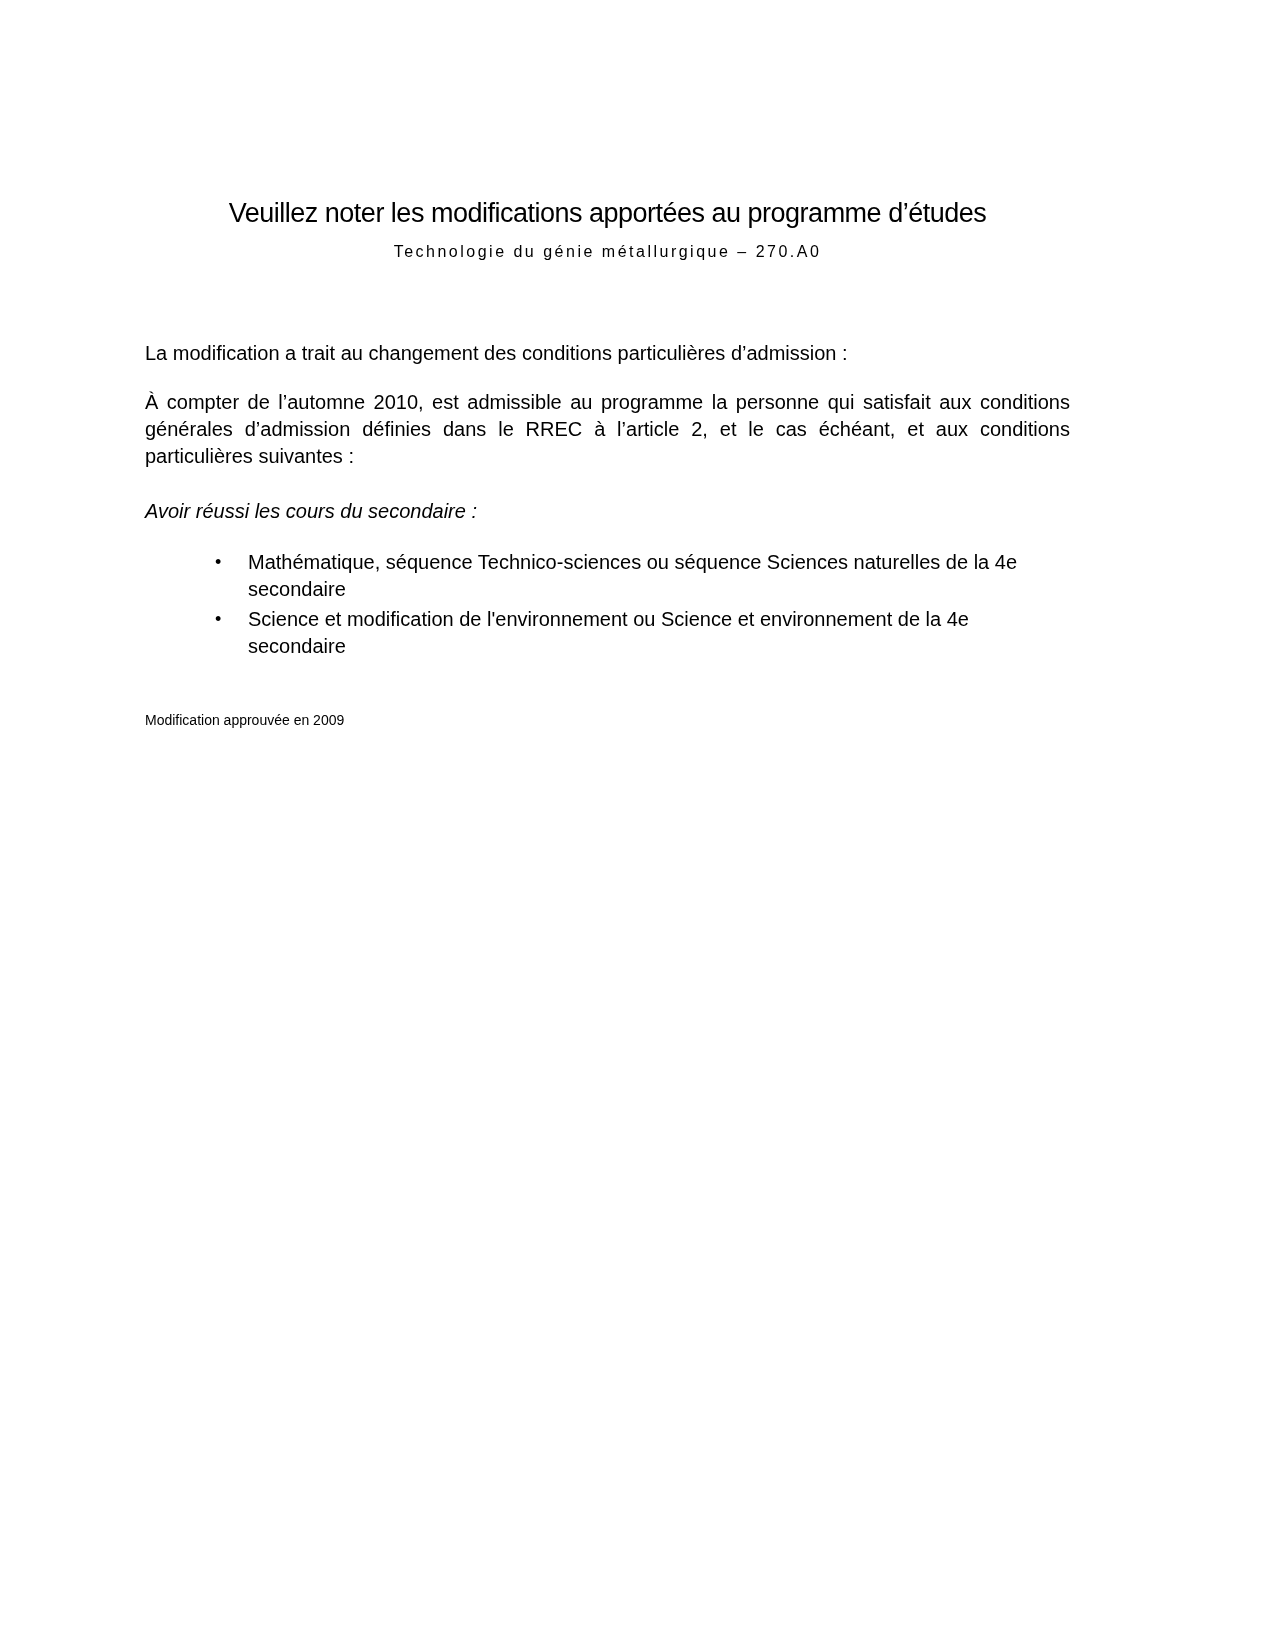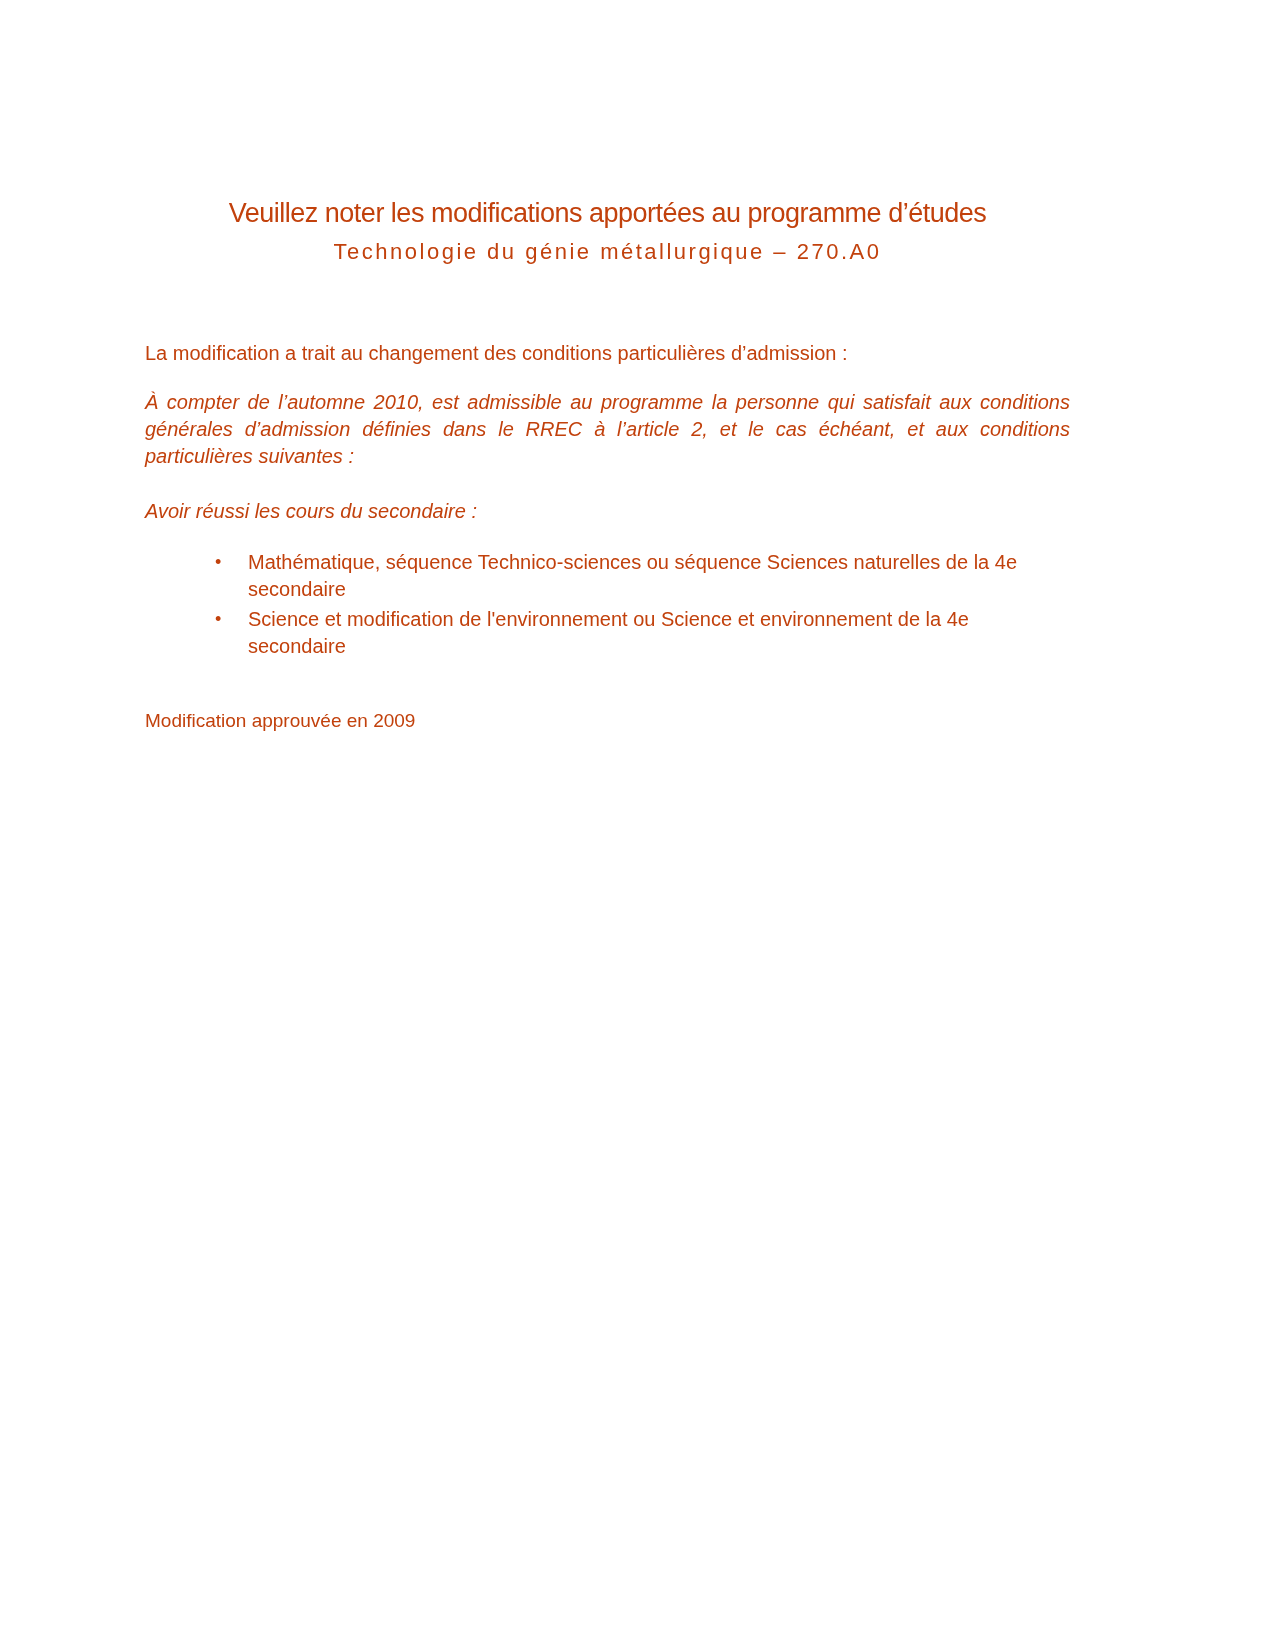--- a/index.html
+++ b/index.html
@@ -6,21 +6,21 @@
     margin: 0;
     padding: 0;
     background: #ffffff;
   }
   .page {
     position: relative;
     width: 1275px;
     height: 1422px;
     background: #ffffff;
     font-family: "Liberation Sans", sans-serif;
-    color: #c2410c;
+    color: #000000;
     overflow: hidden;
     box-sizing: border-box;
   }
   .content {
     position: absolute;
     left: 145px;
     top: 0;
     width: 925px;
     padding-top: 196px;
     box-sizing: border-box;
@@ -28,33 +28,33 @@
   .doc-title {
     text-align: center;
     font-size: 27px;
     font-weight: 400;
     line-height: 34px;
     letter-spacing: -0.5px;
     margin: 0;
   }
   .doc-subtitle {
     text-align: center;
-    font-size: 22px;
+    font-size: 16px;
     font-weight: 400;
     letter-spacing: 2.5px;
     line-height: 28px;
     margin: 8px 0 0 0;
   }
   .para {
     font-size: 20px;
     line-height: 27px;
     margin: 0;
   }
   .para-1 { margin-top: 74px; }
-  .para-2 { margin-top: 22px; text-align: justify; font-style: italic; }
+  .para-2 { margin-top: 22px; text-align: justify; }
   .para-3 { margin-top: 28px; font-style: italic; }
   ul.bullet-list {
     list-style: none;
     margin: 24px 0 0 0;
     padding: 0 0 0 70px;
     font-size: 20px;
     line-height: 27px;
   }
   ul.bullet-list li {
     position: relative;
@@ -62,21 +62,21 @@
     margin-bottom: 3px;
   }
   ul.bullet-list li .bullet {
     position: absolute;
     left: 0;
     top: 0;
     width: 33px;
     font-size: 18px;
   }
   .footer-note {
-    font-size: 19px;
+    font-size: 14px;
     line-height: 25px;
     margin-top: 48px;
   }
 </style>
 </head>
 <body>
 
 <div class="page">
   <div class="content">
 

